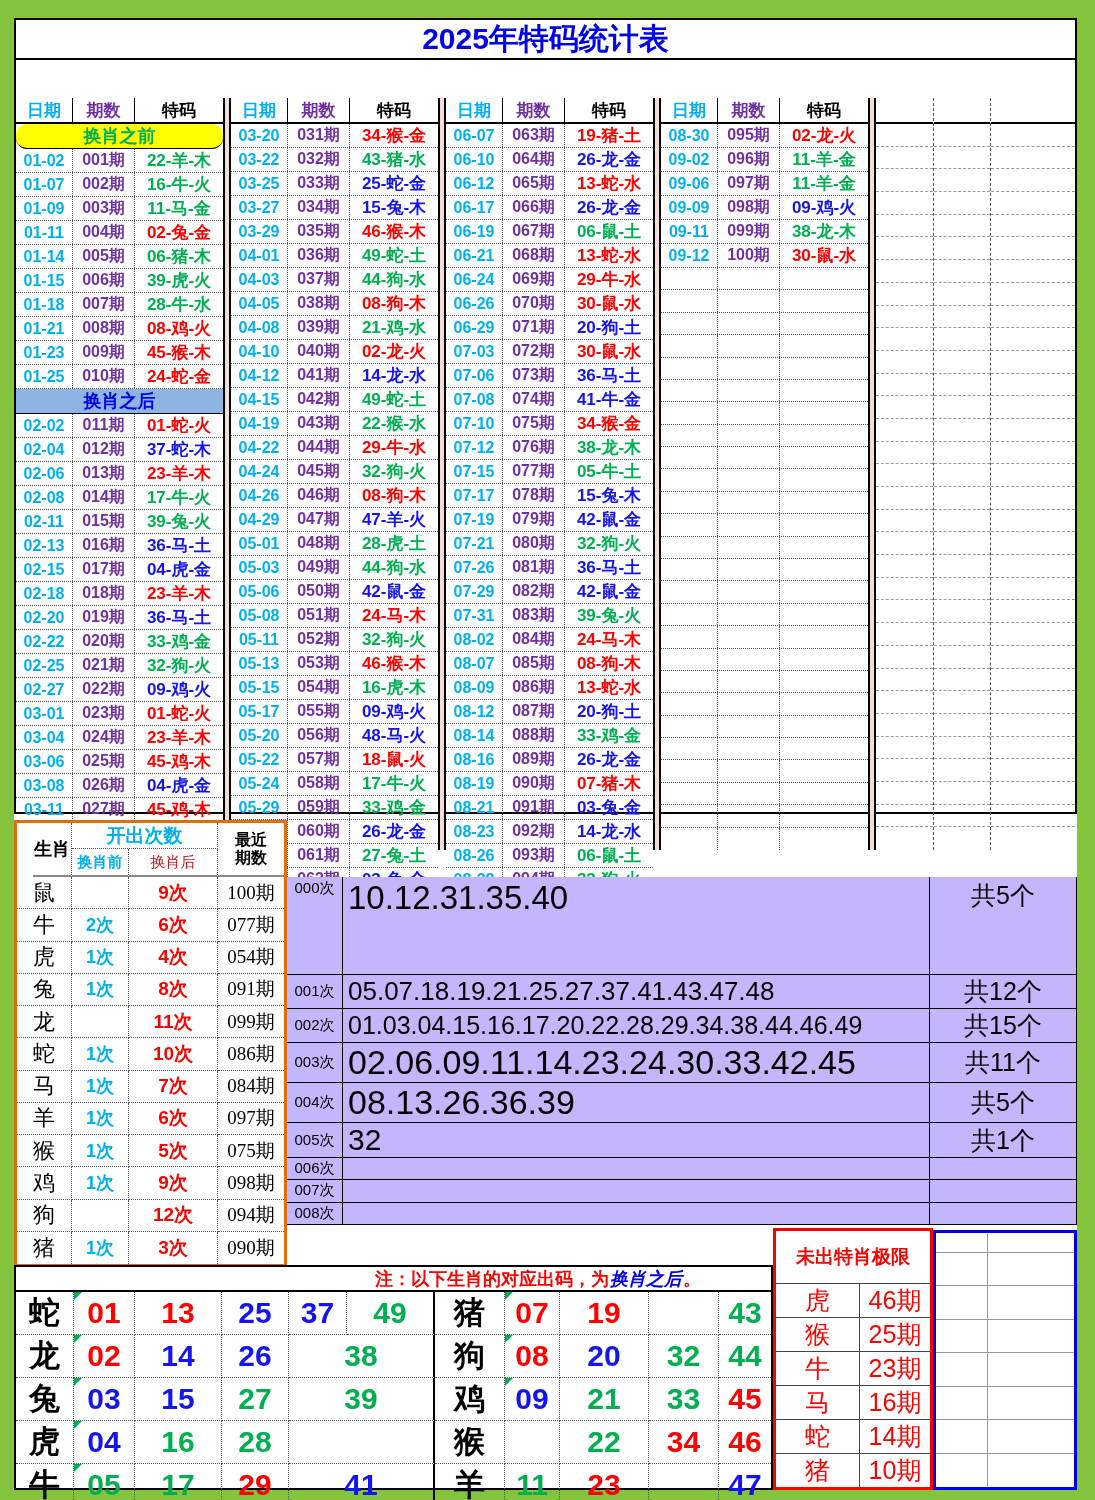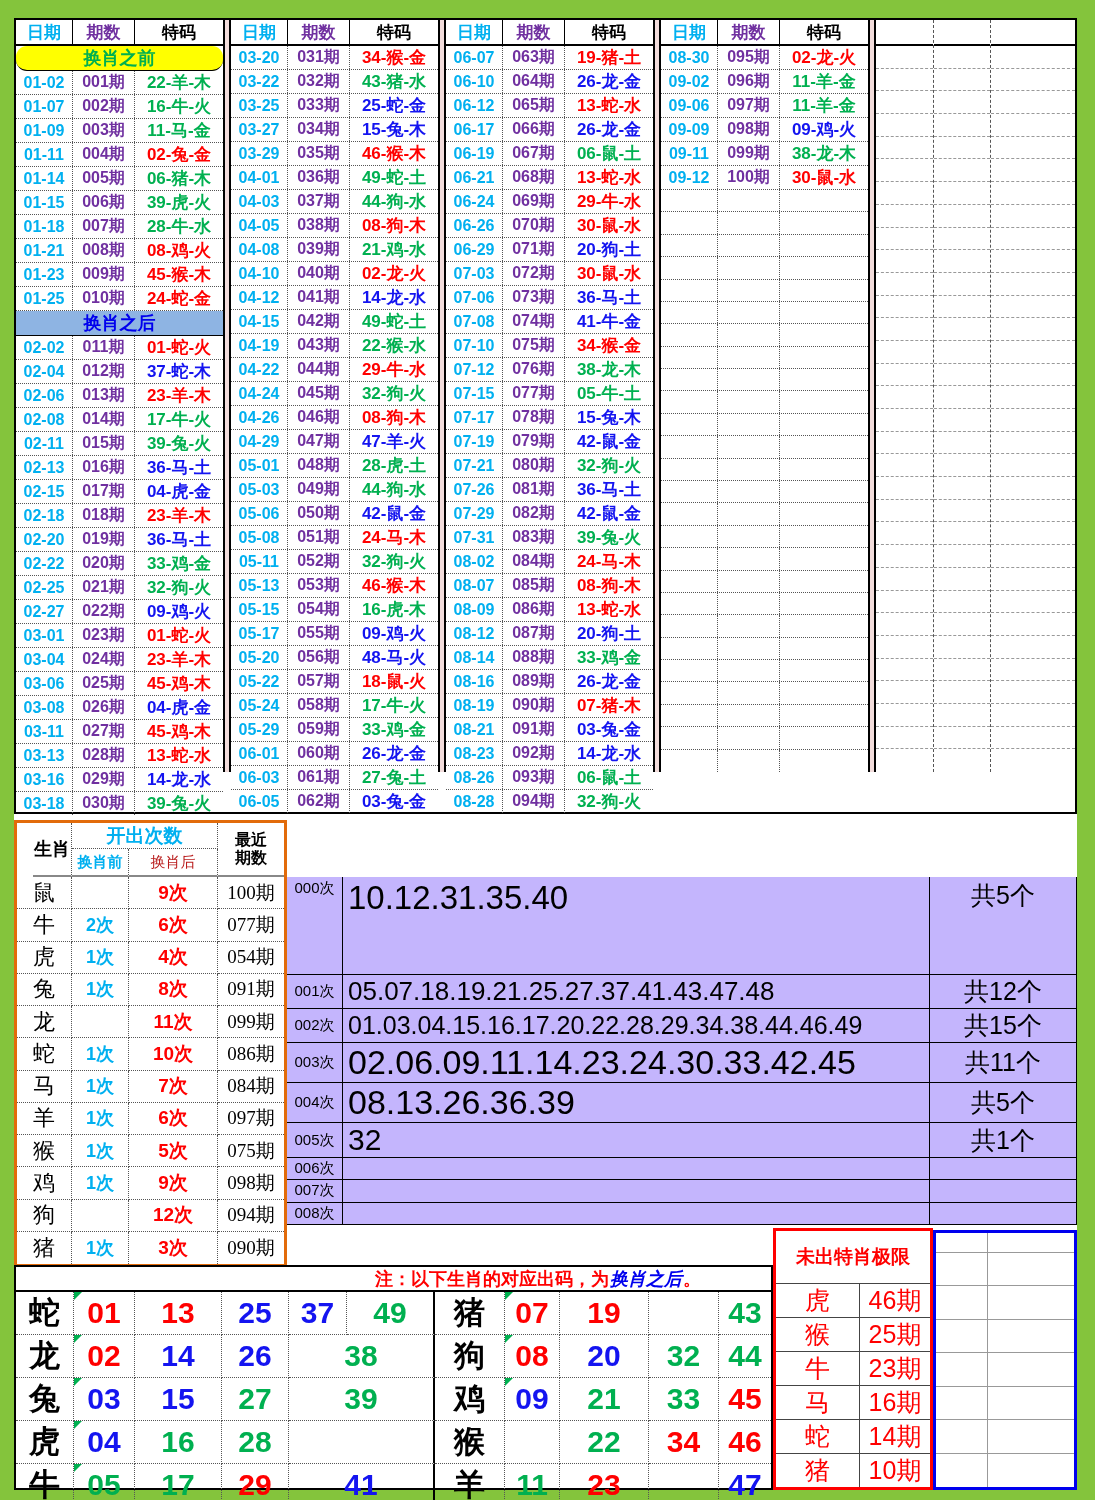--- a/index.html
+++ b/index.html
@@ -5,21 +5,21 @@
   html,body{margin:0;padding:0;}
   body{width:1095px;height:1500px;position:relative;background:#84C43C;
        font-family:"Liberation Sans",sans-serif;overflow:hidden;}
   .sheet{position:absolute;left:14px;top:18px;width:1063px;height:1472px;background:#fff;}
 
   
   #top-table{position:absolute;left:14px;top:18px;width:1063px;height:796px;
              background:#fff;border:2px solid #000;box-sizing:border-box;}
   .title{height:40px;line-height:38px;text-align:center;color:#0000EE;font-size:30px;
          font-weight:bold;border-bottom:2px solid #000;box-sizing:border-box;}
-  .cols{display:flex;height:752px;}
+  .cols{display:flex;height:752px;margin-top:38px;}
   .grp{width:207px;display:grid;grid-template-rows:26px repeat(32,1fr);}
   .sep{width:8px;background:#F2DCDB;border-left:2px solid #000;border-right:2px solid #000;box-sizing:border-box;}
   .ghead{display:flex;border-bottom:2px solid #000;box-sizing:border-box;font-weight:bold;}
   .ghead .hc{display:flex;align-items:center;justify-content:center;font-size:17px;box-sizing:border-box;}
   .hc.h1{width:57px;color:#00B0F0;border-right:1px solid #000;}
   .hc.h2{width:62px;color:#7030A0;border-right:1px solid #000;}
   .hc.h3{flex:1;color:#000;}
   .grow{display:flex;border-bottom:1px dotted #555;box-sizing:border-box;font-weight:bold;}
   .grp .grow:last-child{border-bottom:none;}
   .cd{width:57px;color:#00B0F0;font-size:16px;border-right:1px dotted #555;
@@ -108,20 +108,21 @@
            display:grid;grid-template-columns:52px 1fr;grid-template-rows:20px repeat(7,1fr);}
   .bc{box-sizing:border-box;border-right:1px solid #999;border-bottom:1px solid #999;}
   .bc.noR{border-right:none;} .bc.noB{border-bottom:none;}
 </style>
 </head>
 <body>
 
 <div class="sheet"></div>
 
 <div id="top-table">
+  <div class="title">2025年特码统计表</div>
   <div class="cols" id="cols">
       <div class="grp">
         <div class="ghead">
           <div class="hc h1">日期</div>
           <div class="hc h2">期数</div>
           <div class="hc h3">特码</div>
         </div>
         <div class="banner y">换肖之前</div>
         <div class="grow">
           <div class="cd">01-02</div>

